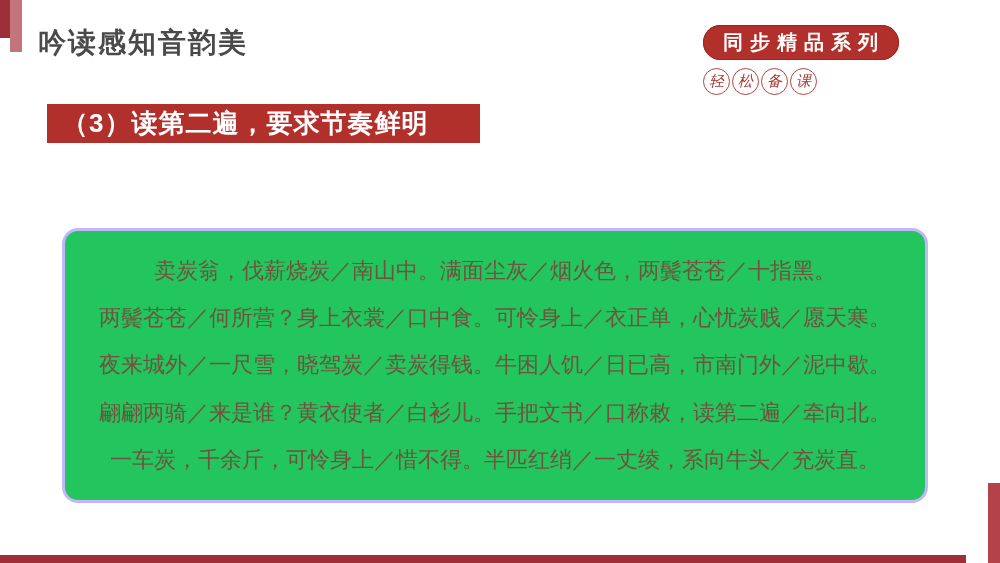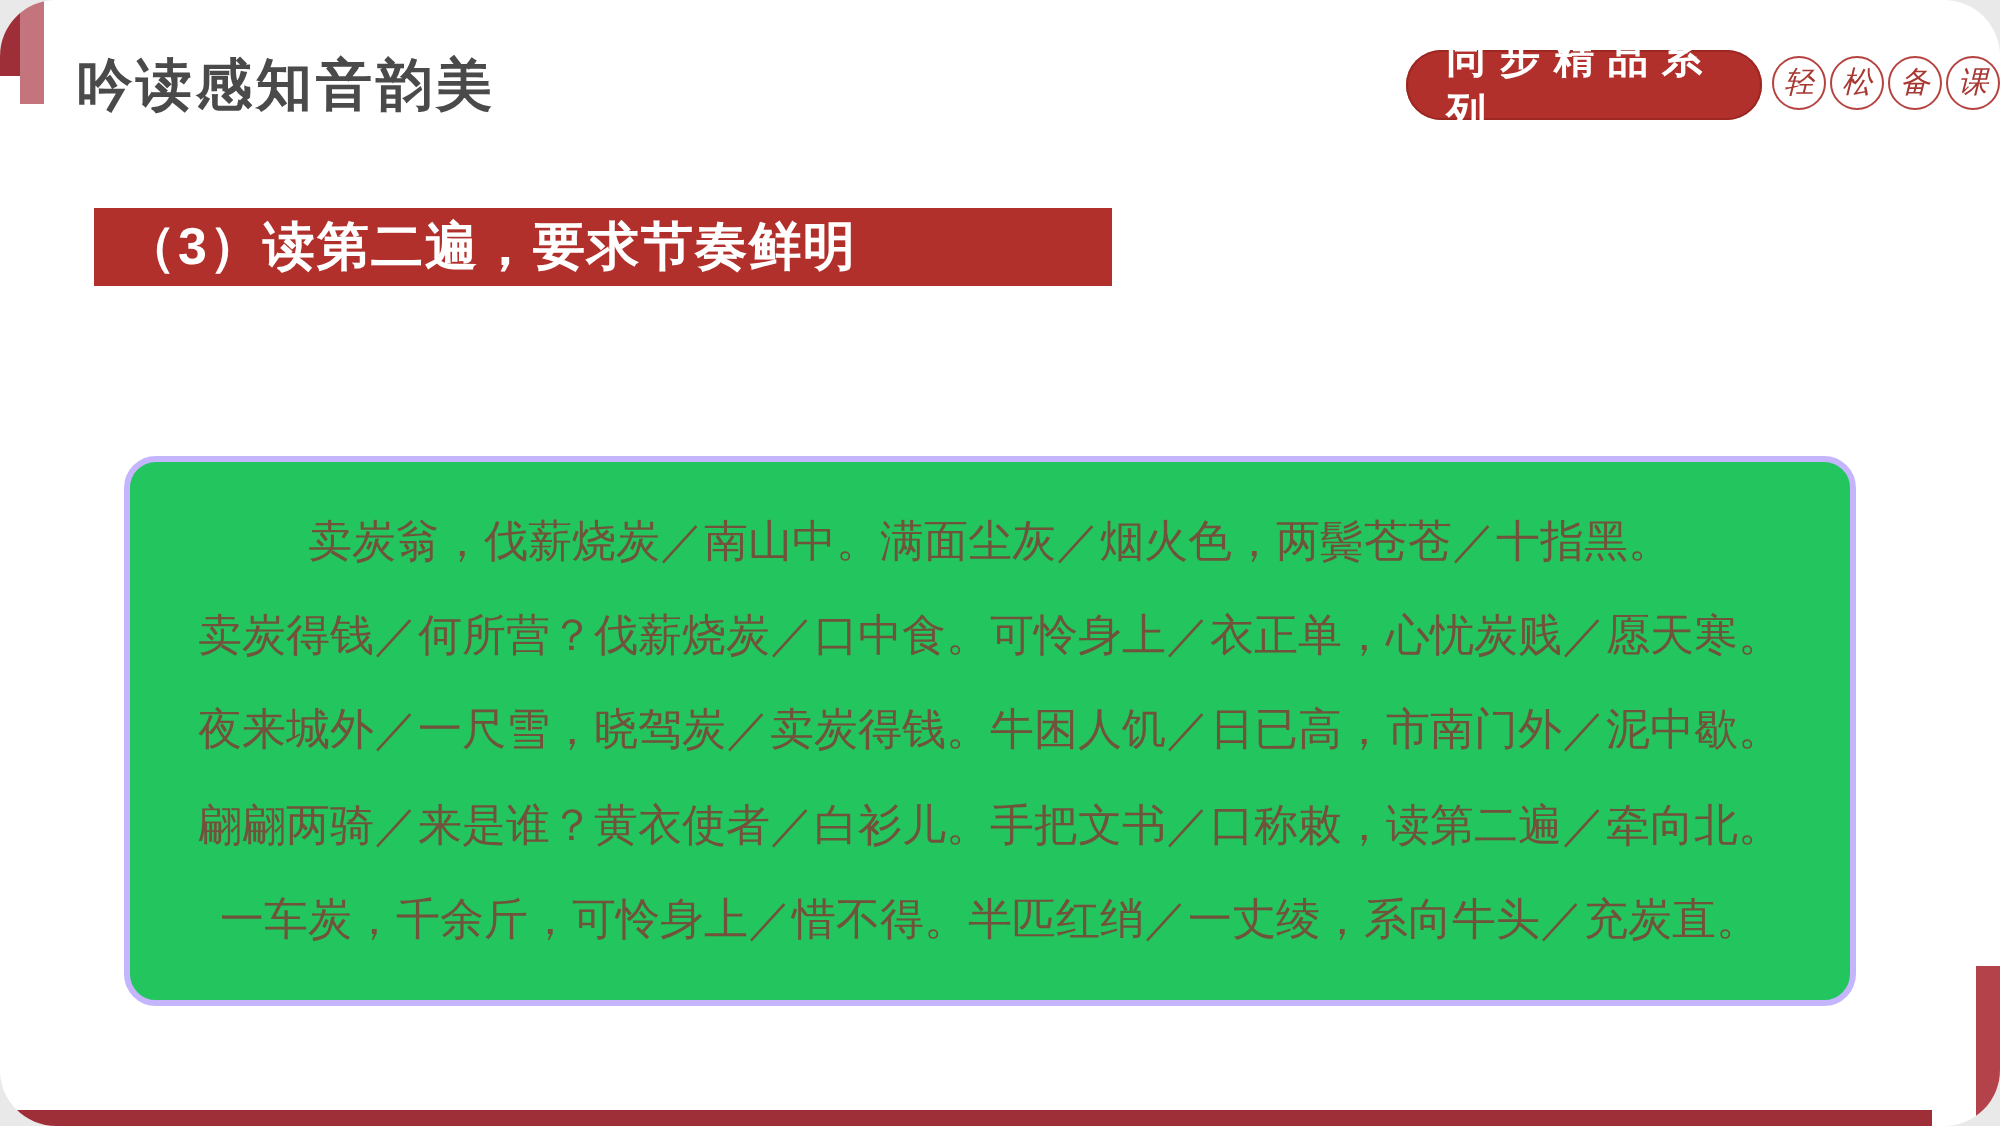--- a/index.html
+++ b/index.html
@@ -1,48 +1,48 @@
 <!DOCTYPE html>
 <html><head>
 <meta charset="utf-8">
 <style>
   html,body { margin:0; padding:0; background:#e9e9e9; }
   .slide {
     position:relative; width:1000px; height:563px; background:#ffffff;
-    overflow:hidden; font-family:"Liberation Sans", sans-serif;border-radius:28px;
+    overflow:hidden; font-family:"Liberation Sans", sans-serif;
   }
 
   
   .accent-dark  { position:absolute; left:0;  top:0; width:10px; height:38px; background:#9e2f38; }
   .accent-light { position:absolute; left:10px; top:0; width:12px; height:52px; background:#c4747c; }
 
   
   .page-title {
     position:absolute; left:38px; top:24px; font-size:28px; font-weight:bold;
     color:#4a4a4a; letter-spacing:2px;
   }
 
   
-  .brand { position:absolute; top:25px; left:703px; display:flex; align-items:flex-start; gap:5px; }
+  .brand { position:absolute; top:25px; left:703px; display:flex; align-items:flex-start; gap:5px;flex-direction:column; }
   .badge-pill {
     background:#b2302c; color:#ffffff; border-radius:18px; height:35px;
     display:flex; align-items:center; padding:0 14px 0 20px;
     font-family:"Liberation Serif", serif; font-weight:bold; font-size:20px; letter-spacing:7px;
     box-shadow:0 0 0 1px #9c2723 inset;
   }
   .stamps { display:flex; gap:2px; margin-top:3px; }
   .stamp {
     width:27px; height:27px; border:1px solid #b5433f; border-radius:50%;
     color:#a83732; font-family:"Liberation Serif", serif; font-style:italic; font-size:15px;
     display:flex; align-items:center; justify-content:center; box-sizing:border-box;
   }
 
   
   .banner {
-    position:absolute; left:47px; top:104px; width:509px; height:39px;
+    position:absolute; left:47px; top:104px; width:433px; height:39px;
     background:#b2302c; color:#ffffff; font-size:26px; font-weight:bold;
     display:flex; align-items:center; padding-left:15px; letter-spacing:1px;
     box-sizing:border-box; white-space:nowrap;
   }
 
   
   .poem-title {
     position:absolute; left:0; right:0; top:190px; text-align:center;
     font-size:27px; font-weight:bold; color:#8a6240; letter-spacing:3px;
   }
@@ -77,21 +77,21 @@
       <div class="stamp">备</div>
       <div class="stamp">课</div>
     </div>
   </div>
 
   <div class="banner">（3）读第二遍，要求节奏鲜明</div>
 
 
   <div class="poem-box">
     <div class="poem-line">卖炭翁，伐薪烧炭／南山中。满面尘灰／烟火色，两鬓苍苍／十指黑。</div>
-    <div class="poem-line">卖炭得钱／何所营？伐薪烧炭／口中食。可怜身上／衣正单，心忧炭贱／愿天寒。</div>
+    <div class="poem-line">两鬓苍苍／何所营？身上衣裳／口中食。可怜身上／衣正单，心忧炭贱／愿天寒。</div>
     <div class="poem-line">夜来城外／一尺雪，晓驾炭／卖炭得钱。牛困人饥／日已高，市南门外／泥中歇。</div>
     <div class="poem-line">翩翩两骑／来是谁？黄衣使者／白衫儿。手把文书／口称敕，读第二遍／牵向北。</div>
     <div class="poem-line">一车炭，千余斤，可怜身上／惜不得。半匹红绡／一丈绫，系向牛头／充炭直。</div>
   </div>
 
   <div class="bottom-bar"></div>
   <div class="right-bar"></div>
 
 </div>
 

